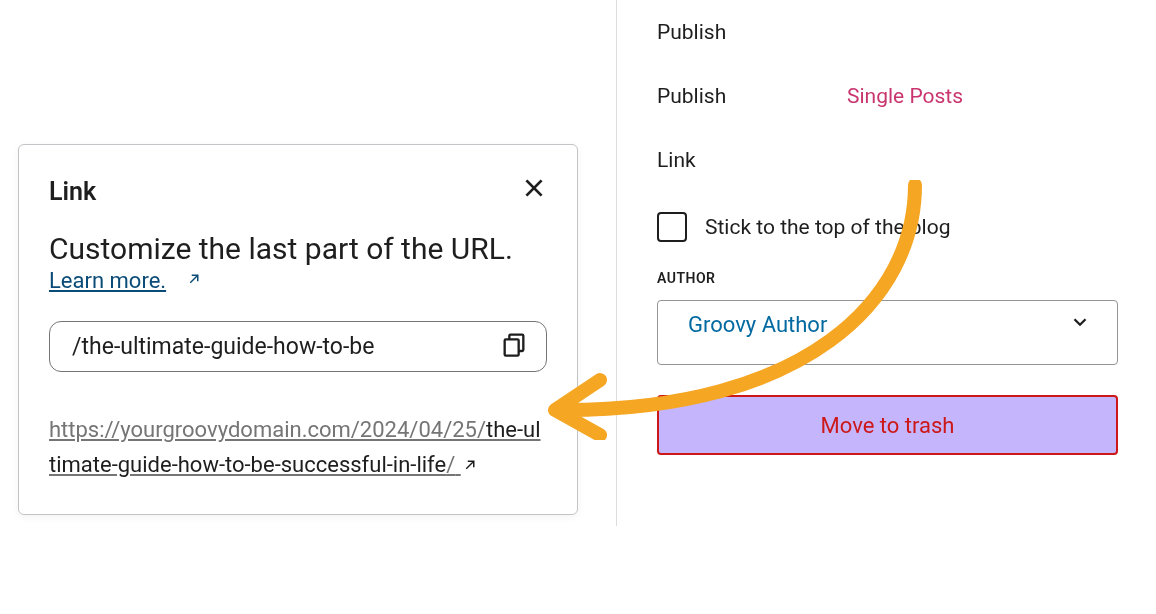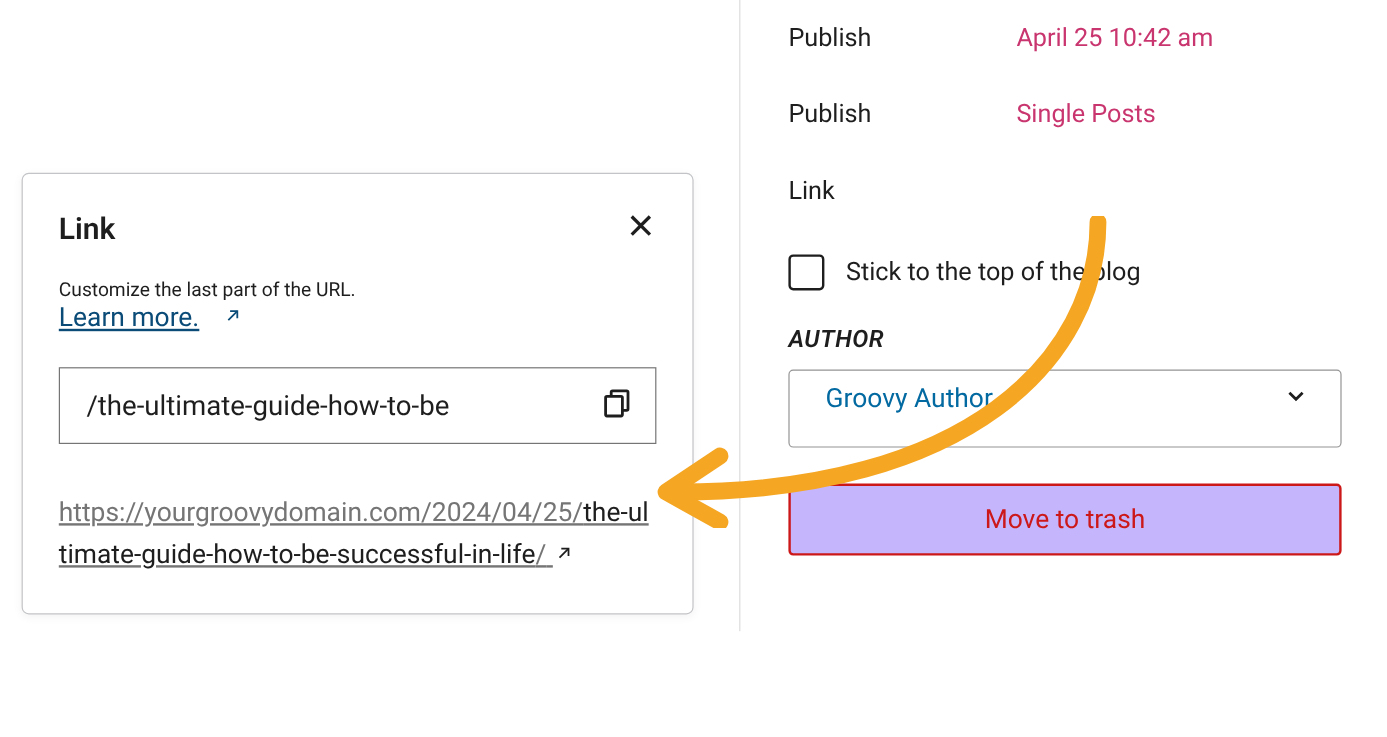--- a/index.html
+++ b/index.html
@@ -51,26 +51,25 @@
   }
   .checkbox-box {
     width: 30px;
     height: 30px;
     border: 2px solid #1e1e1e;
     border-radius: 4px;
     background: #fff;
   }
 
   .section-heading {
-    font-size: 20px;
+    font-size: 14px;
     font-weight: 600;
     letter-spacing: 0.5px;
     color: #1e1e1e;
     padding-bottom: 14px;
-    font-style: italic;
   }
 
   .author-select {
     border: 1px solid #949494;
     border-radius: 4px;
     height: 65px;
     display: flex;
     align-items: center;
     justify-content: space-between;
     padding: 0 26px 16px 30px;
@@ -110,39 +109,39 @@
     display: flex;
     align-items: center;
     justify-content: space-between;
     font-size: 25px;
     font-weight: 600;
     margin-bottom: 24px;
   }
   .close-icon svg { width: 26px; height: 26px; }
 
   .popover-desc {
-    font-size: 16px;
+    font-size: 30px;
     color: #1e1e1e;
     margin-bottom: 2px;
   }
   .learn-more {
     color: #0a4b78;
     text-decoration: underline;
     font-size: 22px;
     display: inline-flex;
     align-items: center;
     gap: 19px;
   }
   .ext-arrow svg { width: 18px; height: 18px; }
 
   .slug-input-wrap {
     margin-top: 28px;
     border: 1px solid #757575;
-    border-radius: 0;
-    height: 64px;
+    border-radius: 12px;
+    height: 51px;
     display: flex;
     align-items: center;
     padding: 0 18px 0 22px;
     font-size: 23px;
     color: #1e1e1e;
     justify-content: space-between;
     background: #fff;
   }
   .copy-icon svg { width: 28px; height: 28px; }
 
@@ -166,21 +165,20 @@
     pointer-events: none;
   }
 </style>
 </head>
 <body>
 
 <div class="sidebar">
 
   <div class="meta-row">
     <div class="meta-label">Publish</div>
-    <div class="meta-value">April 25 10:42 am</div>
   </div>
 
   <div class="meta-row">
     <div class="meta-label">Publish</div>
     <div class="meta-value">Single Posts</div>
   </div>
 
   <div class="meta-row">
     <div class="meta-label">Link</div>
   </div>

